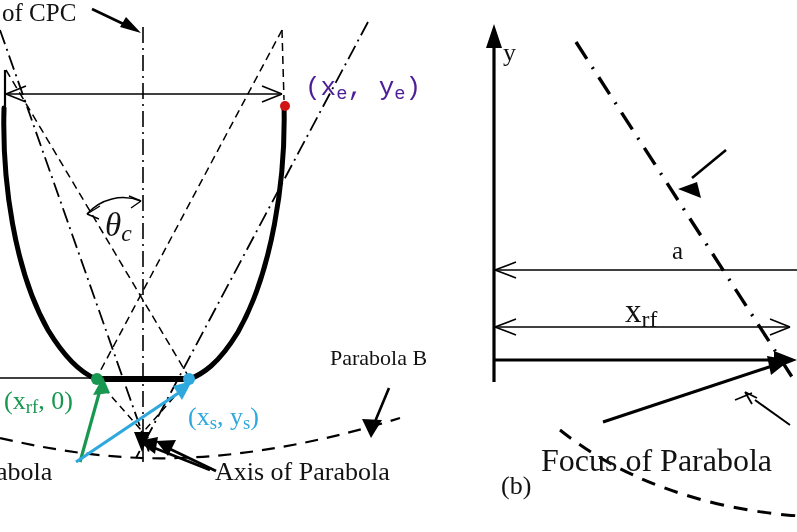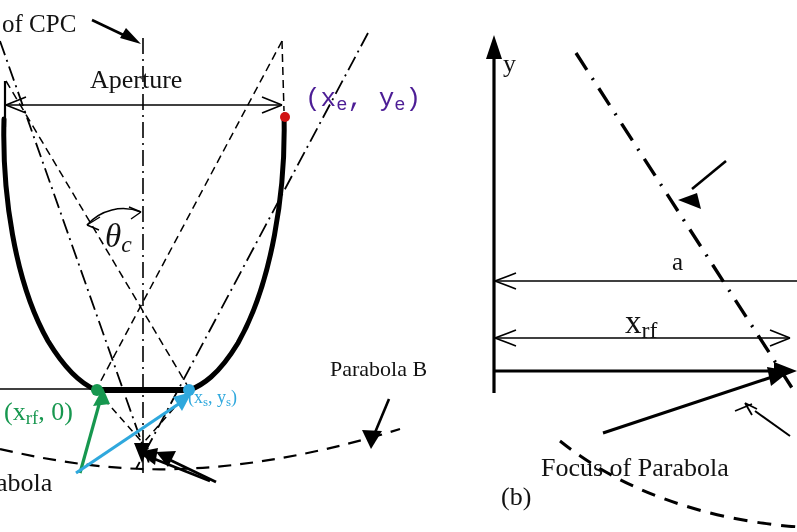--- a/index.html
+++ b/index.html
@@ -7,21 +7,20 @@
     padding: 0;
     background: #ffffff;
   }
   #figure-root {
     position: relative;
     width: 797px;
     height: 517px;
     background: #ffffff;
     overflow: hidden;
     font-family: "Liberation Serif", "DejaVu Serif", serif;
-    margin-top: 11px;
   }
   svg.fig {
     position: absolute;
     left: 0;
     top: 0;
     width: 797px;
     height: 532px;
   }
   .lbl {
     position: absolute;
@@ -162,49 +161,49 @@
       <path d="M745,392 L757,398 M745,392 L752,404" stroke="#000" stroke-width="1.8" fill="none"></path>
       <line x1="735" y1="400" x2="752" y2="393" stroke="#000" stroke-width="1.6"></line>
     </g>
 
     <path d="M560,430 C620,478 700,508 797,516" stroke="#000" stroke-width="3" fill="none" stroke-dasharray="14 10"></path>
 
   </svg>
 
   <div class="lbl" style="left:2px; top:0px; font-size:25px;">of CPC</div>
 
-  <div class="lbl" style="left:90px; top:56px; font-size:26px;">Aperture</div>
 
   <div class="lbl italic" style="left:105px; top:209px; font-size:33px;">
     <span>θ</span><span class="sub">c</span>
   </div>
 
   <div class="lbl red" style="left:305px; top:75px; font-size:26px;">
     <span>(x</span><span class="sub">e</span><span>, y</span><span class="sub">e</span><span>)</span>
   </div>
 
   <div class="lbl green" style="left:4px; top:388px; font-size:26px;">
     <span>(x</span><span class="sub">rf</span><span>, 0)</span>
   </div>
 
-  <div class="lbl cyan" style="left:188px; top:377px; font-size:18px;">
+  <div class="lbl cyan" style="left:188px; top:404px; font-size:26px;">
     <span>(x</span><span class="sub">s</span><span>, y</span><span class="sub">s</span><span>)</span>
   </div>
 
   <div class="lbl" style="left:330px; top:347px; font-size:22px;">Parabola B</div>
 
+  <div class="lbl" style="left:215px; top:459px; font-size:26px;">Axis of Parabola</div>
 
   <div class="lbl" style="left:-4px; top:459px; font-size:26px;">abola</div>
 
   <div class="lbl" style="left:503px; top:40px; font-size:26px;">y</div>
 
 
   <div class="lbl" style="left:672px; top:238px; font-size:25px;">a</div>
 
   <div class="lbl" style="left:625px; top:295px; font-size:33px;">
     <span>x</span><span class="sub">rf</span>
   </div>
 
-  <div class="lbl" style="left:541px; top:444px; font-size:26px;">Focus of Parabola</div>
+  <div class="lbl" style="left:541px; top:444px; font-size:32px;">Focus of Parabola</div>
 
   <div class="lbl" style="left:501px; top:473px; font-size:26px;">(b)</div>
 
 </div>
 
 </body></html>

